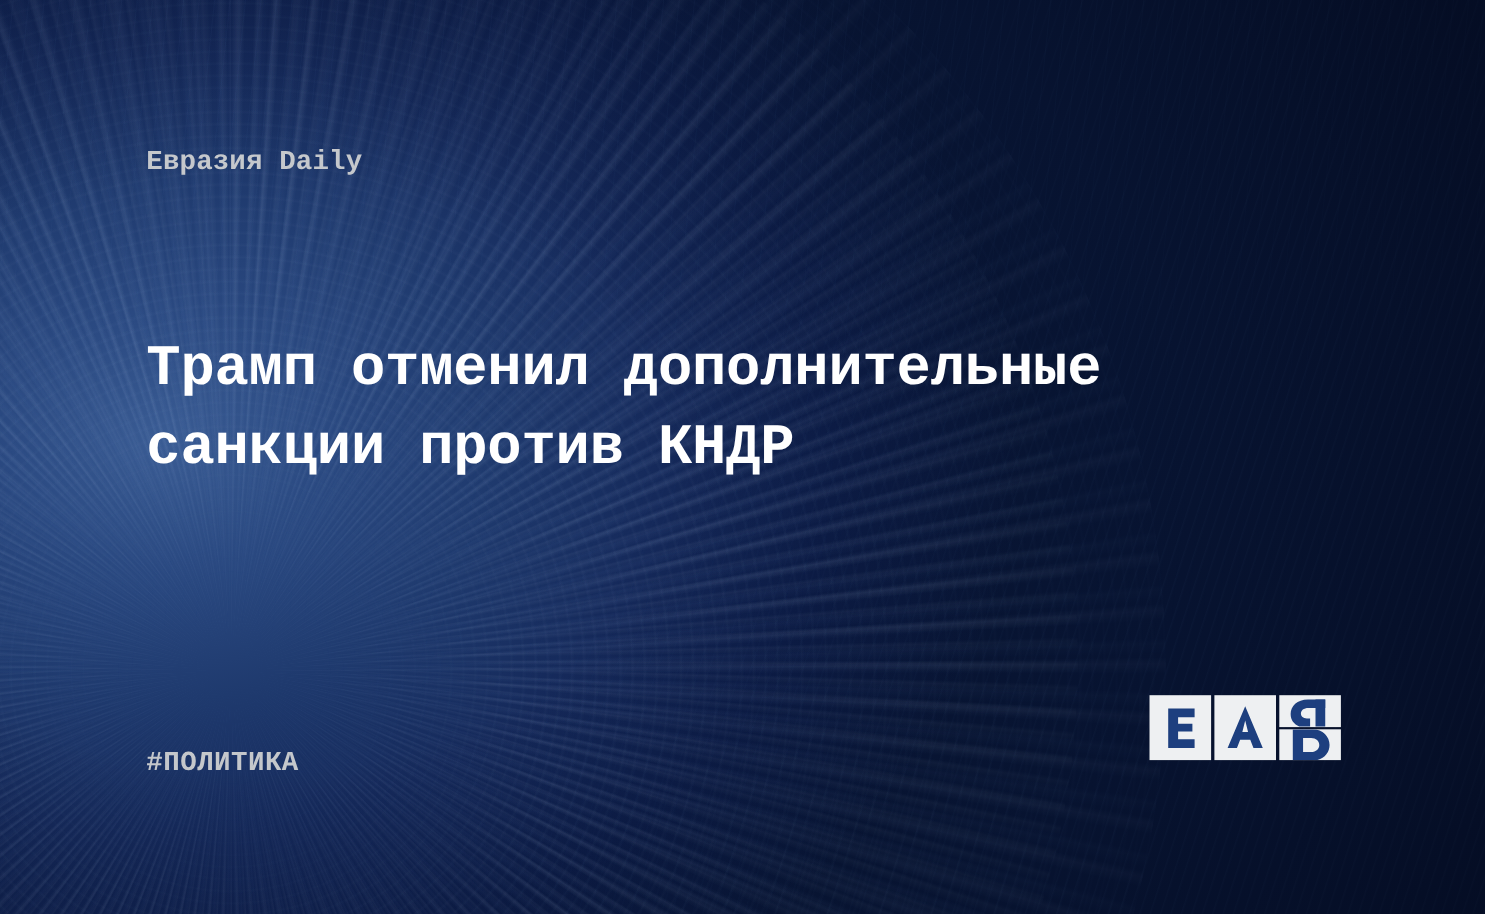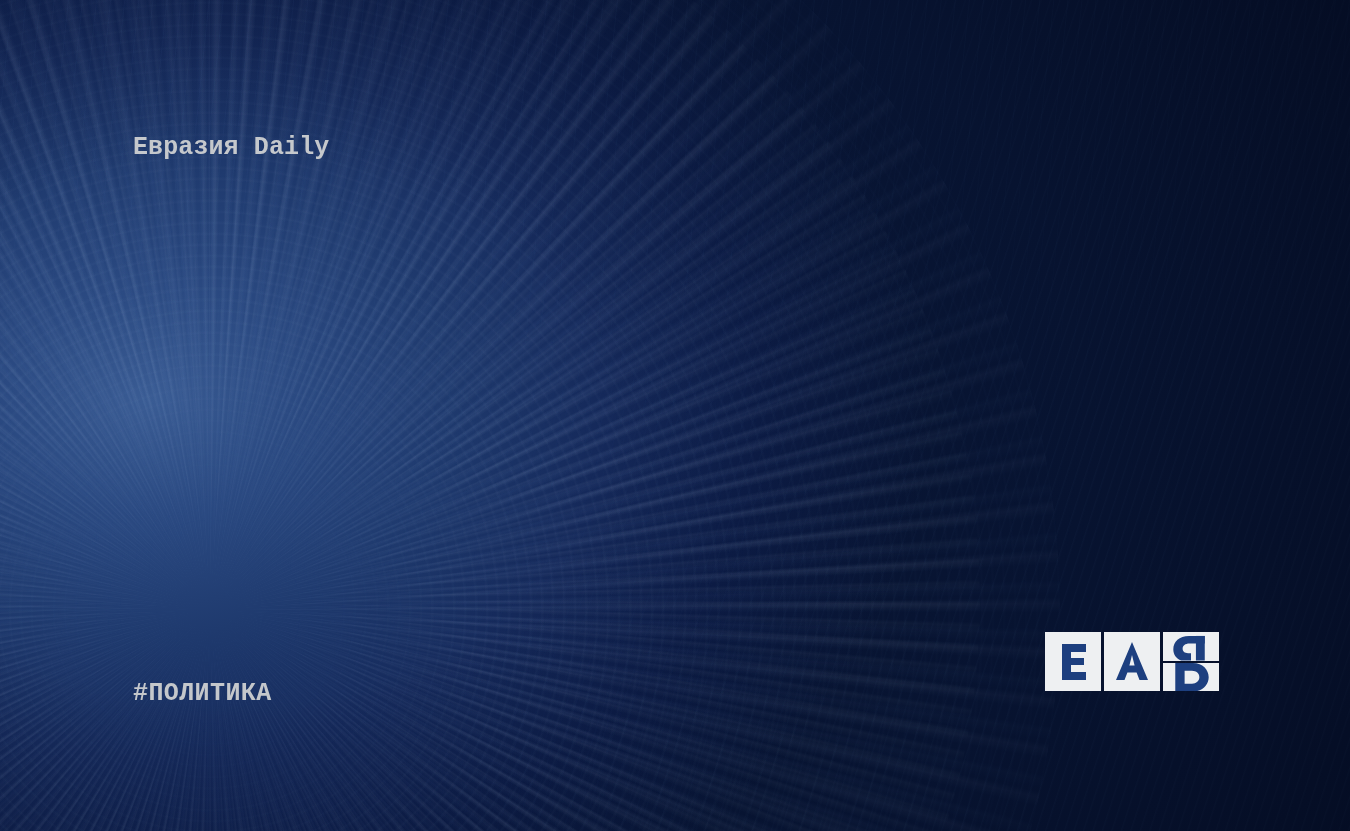--- a/index.html
+++ b/index.html
@@ -187,20 +187,21 @@
   <div class="bg-base"></div>
   <div class="bg-vortex"></div>
   <div class="bg-vortex2"></div>
   <div class="bg-rings"></div>
   <div class="bg-streaks"></div>
   <div class="bg-streaks2"></div>
   <div class="bg-vignette"></div>
 
   <div class="brand">Евразия Daily</div>
 
+  <h1 class="headline">Трамп отменил дополнительные санкции против КНДР</h1>
 
   <div class="tag">#ПОЛИТИКА</div>
 
   <div class="logo">
 
     <div class="logo-tile">
       <svg viewBox="0 0 56 59">
         <path d="M17 12 H41 V20 H26 V26 H39 V33 H26 V40 H41 V48 H17 Z" fill="#1d3f7f"></path>
       </svg>
     </div>

